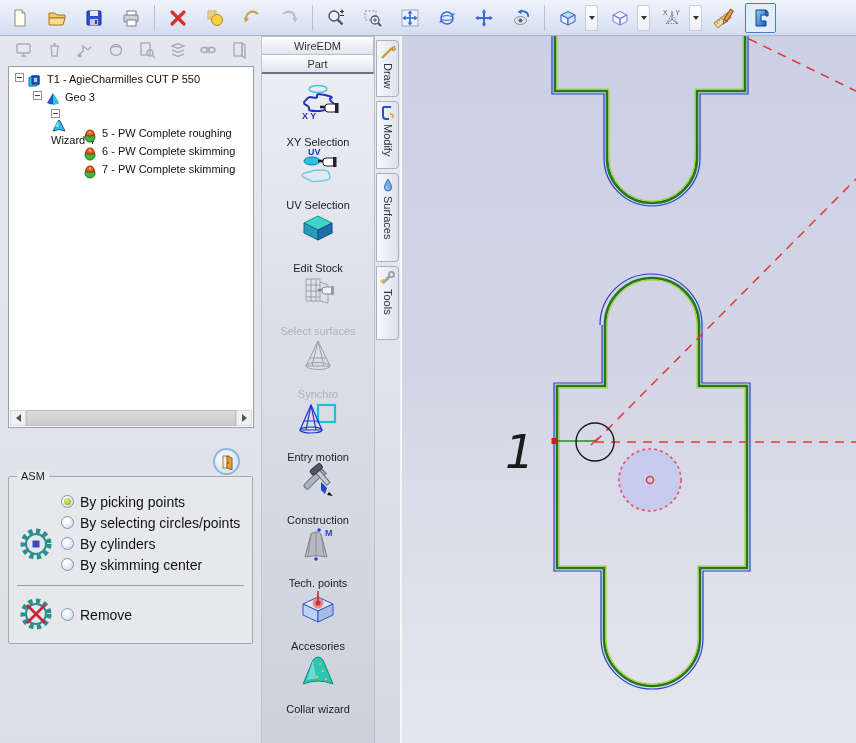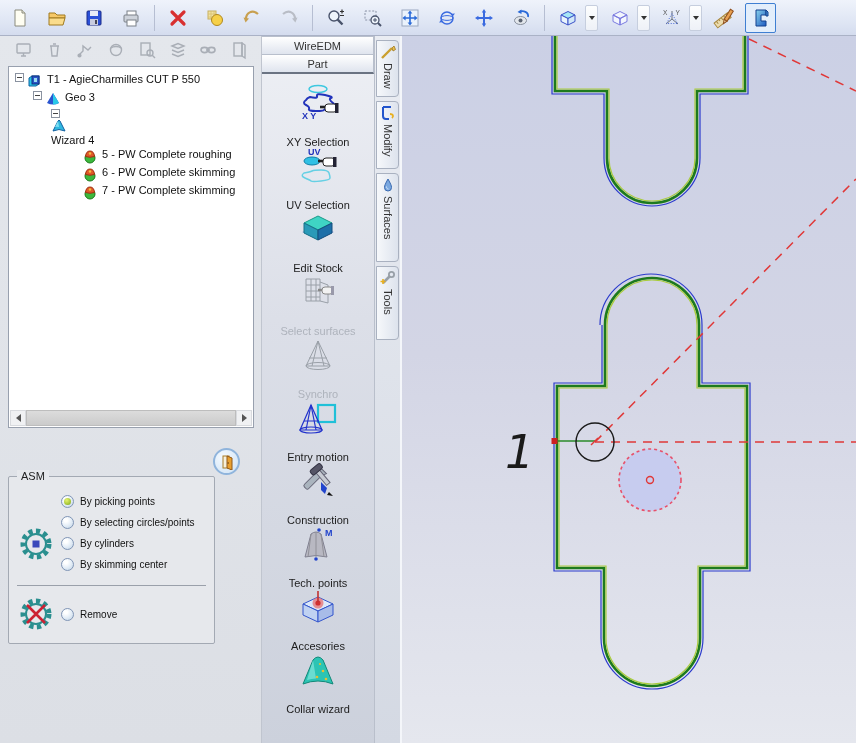--- a/index.html
+++ b/index.html
@@ -40,32 +40,32 @@
     background:#f2f2f2; display:flex; align-items:stretch; }
   .harrow { width:16px; background:#f0f1f3; border:1px solid #d8dade; display:flex; align-items:center; justify-content:center; }
   .tri-l { width:0;height:0;border-top:4px solid transparent;border-bottom:4px solid transparent;border-right:5px solid #555; }
   .tri-r { width:0;height:0;border-top:4px solid transparent;border-bottom:4px solid transparent;border-left:5px solid #555; }
   .hthumb { flex:1; background:linear-gradient(180deg,#dcdcdc,#cbcbcb); border:1px solid #bdbdbd; }
 
   .door-btn { position:absolute; left:213px; top:412px; width:27px; height:27px; border-radius:50%;
     background:radial-gradient(circle at 35% 30%, #f3f9ff, #cfe2f4); border:2px solid #8fb4dc;
     display:flex; align-items:center; justify-content:center; }
 
-  .asm-group { position:absolute; left:8px; top:440px; width:207px; height:168px;
+  .asm-group { position:absolute; left:8px; top:440px; width:245px; height:168px;
     border:1px solid #a3a9b3; border-radius:2px; background:#e6e8ec; }
   .asm-title { position:absolute; left:8px; top:-7px; background:#e6e8ec; padding:0 4px;
     font-size:11px; color:#222; }
   .asm-gear { position:absolute; left:8px; }
   .asm-opts { position:absolute; left:52px; top:14px; }
   .optrow { display:flex; align-items:center; height:21px; }
   .radio { width:13px; height:13px; border-radius:50%; border:1px solid #8095b6; position:relative; flex:0 0 auto;
     background:radial-gradient(circle at 35% 30%, #ffffff 15%, #e2ecf6 55%, #bdd0e2); }
   .radio.sel::after { content:""; position:absolute; left:2px; top:2px; right:2px; bottom:2px; border-radius:50%;
     background:radial-gradient(circle at 38% 32%, #dcec66 10%, #9cbe30 70%, #647e1c); }
-  .optlabel { font-size:10px; color:#111; margin-left:6px; }
+  .optlabel { font-size:14px; color:#111; margin-left:6px; }
   .asm-div { position:absolute; left:8px; right:8px; top:108px; border-top:1px solid #9aa0aa; }
   .asm-remove { position:absolute; left:52px; top:127px; }
 
   
   .mid-toolbar { position:absolute; left:262px; top:36px; width:113px; height:707px;
     background:linear-gradient(180deg,#eef0f5 0%,#dcdfe8 40%,#ccd1dc 100%); border-right:1px solid #b9bfcb; }
   .mode-hdr { height:19px; display:flex; align-items:center; justify-content:center; font-size:11px; color:#333;
     background:linear-gradient(180deg,#ffffff,#dfe4ee); border:1px solid #b8bfcc; border-left:none; }
   .mode-hdr.part { border-top:none; border-bottom:2px solid #6a7382; }
   .cmdbtn { position:absolute; left:3px; width:106px; height:61px; display:flex; flex-direction:column;
@@ -318,21 +318,21 @@
           <span>Geo 3</span>
         </div>
         <div class="trow" style="padding-left:38px;flex-direction:column;">
           <span class="expbox"></span>
           <svg class="ticon16" viewBox="0 0 16 16">
               <path d="M2 13Q8 10 14 13L9 3Q8 1 7 3Z" fill="#30b8e0" stroke="#1060a0"></path>
               <path d="M7 3L4 9q2-.5 4 0z" fill="#80e0f4"></path>
             </svg>
           <span>Wizard 4</span>
         </div>
-        <div class="trow" style="padding-left:56px;margin-top:21px;">
+        <div class="trow" style="padding-left:56px;">
           <span class="leafpad"></span>
           <svg class="ticon16" viewBox="0 0 16 16">
               <circle cx="8" cy="10" r="5" fill="#3cb83c" stroke="#1a7a1a"></circle>
               <path d="M3.5 8.5Q4 3 8 3t4.5 5.5Q8 10 3.5 8.5z" fill="#e05828" stroke="#a03010"></path>
               <circle cx="8" cy="5.5" r="1.2" fill="#f0c040"></circle>
             </svg>
           <span>5 - PW Complete roughing</span>
         </div>
         <div class="trow" style="padding-left:56px;">
           <span class="leafpad"></span>

